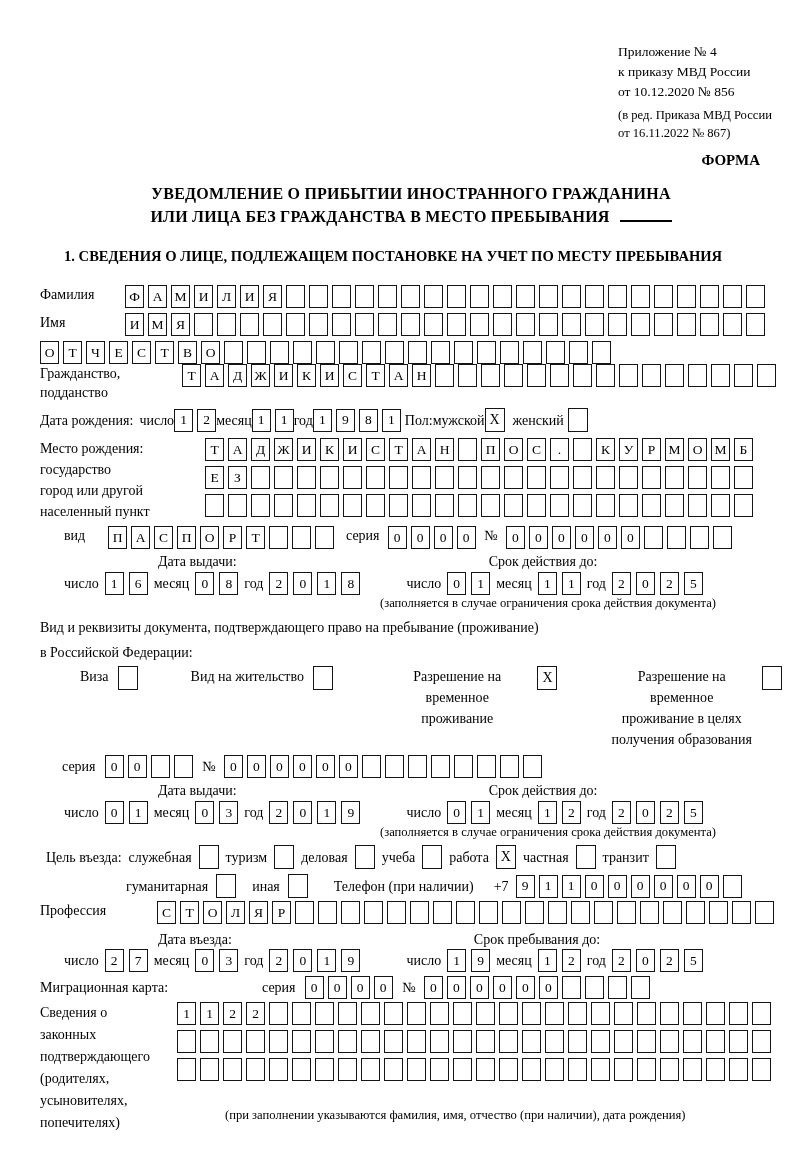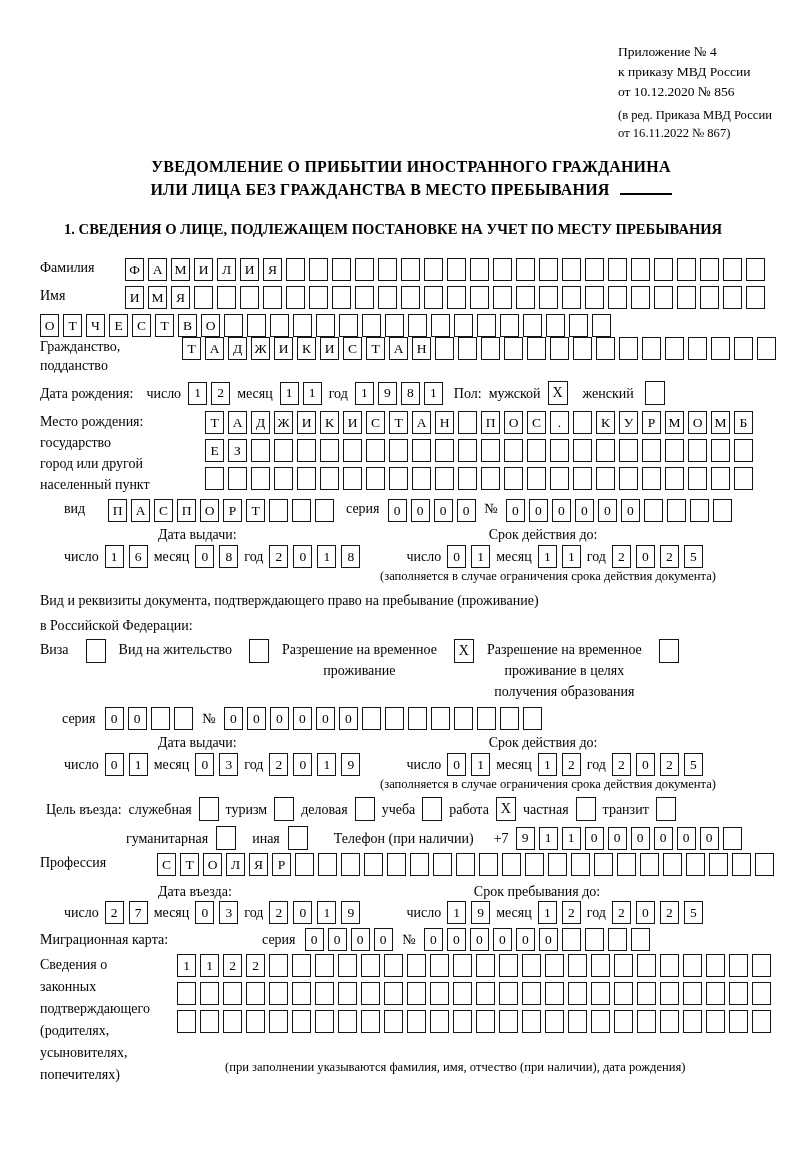--- a/index.html
+++ b/index.html
@@ -26,37 +26,38 @@
   }
   .chk{
     width:20px;height:24px;box-sizing:border-box;border:1.6px solid #151515;
     display:flex;align-items:center;justify-content:center;font-size:14px;flex:0 0 auto;background:#fff;
   }
   .dgroup{display:flex;align-items:center;gap:6px;}
   .dgroup .cells{gap:5px;}
   .cap{font-size:12.6px;line-height:16px;}
   .dochdr{text-align:center;font-weight:bold;font-size:14px;line-height:18px;}
   .stack{text-align:center;font-size:14px;line-height:21px;}
-  .chkitem{display:flex;align-items:flex-start;gap:17px;}
+  .chkitem{display:flex;align-items:flex-start;gap:9px;margin-left:40px;}
 </style>
 </head>
 <body>
 
 <div class="page">
 
   <div class="annex">
     <div>Приложение № 4</div>
     <div>к приказу МВД России</div>
     <div>от 10.12.2020 № 856</div>
     <div class="edition">
       <div>(в ред. Приказа МВД России</div>
       <div>от 16.11.2022 № 867)</div>
     </div>
   </div>
 
+  <div class="forma">ФОРМА</div>
 
   <div class="title">
     <div>УВЕДОМЛЕНИЕ О ПРИБЫТИИ ИНОСТРАННОГО ГРАЖДАНИНА</div>
     <div>
       <span>ИЛИ ЛИЦА БЕЗ ГРАЖДАНСТВА В МЕСТО ПРЕБЫВАНИЯ</span><span class="blankline"></span>
     </div>
   </div>
 
   <div class="sec">1. СВЕДЕНИЯ О ЛИЦЕ, ПОДЛЕЖАЩЕМ ПОСТАНОВКЕ НА УЧЕТ ПО МЕСТУ ПРЕБЫВАНИЯ</div>
 
@@ -186,21 +187,21 @@
         <span class="cell"></span>
         <span class="cell"></span>
         <span class="cell"></span>
         <span class="cell"></span>
         <span class="cell"></span>
         <span class="cell"></span>
         <span class="cell"></span>
       </div>
   </div>
 
-  <div class="r" style="margin-top:6px;align-items:center;gap:7px;">
+  <div class="r" style="margin-top:6px;align-items:center;">
     <span class="lbl">Дата рождения:</span>
     <span class="lbl" style="margin-left:6px;">число</span>
     <span class="cells">
         <span class="cell">1</span>
         <span class="cell">2</span>
       </span>
     <span class="lbl">месяц</span>
     <span class="cells">
         <span class="cell">1</span>
         <span class="cell">1</span>

